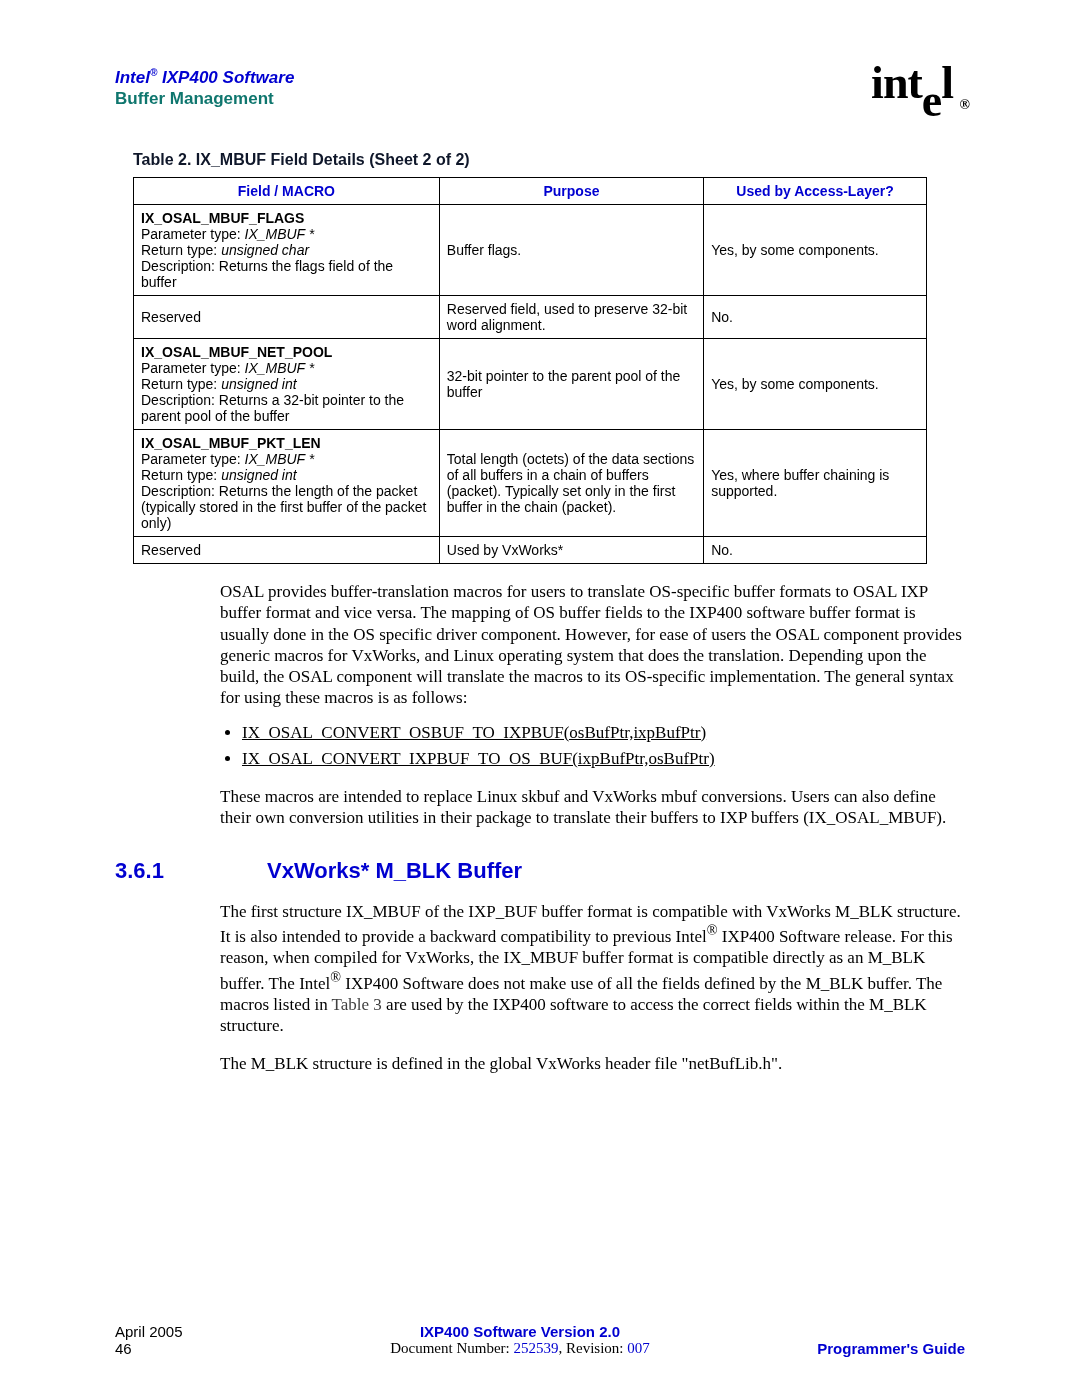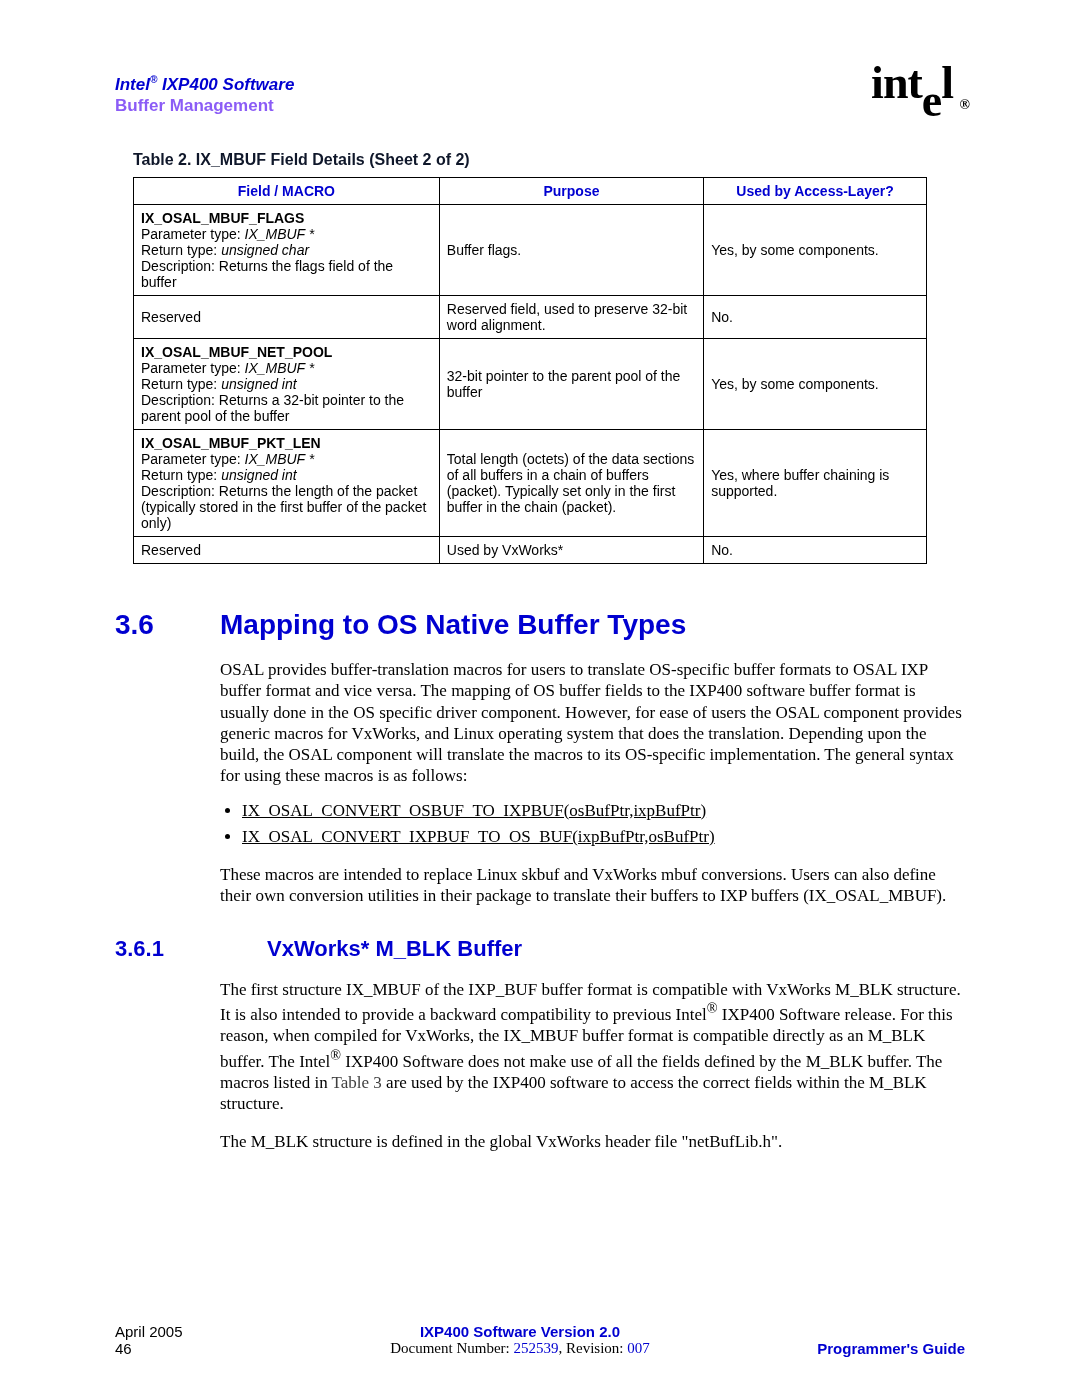--- a/index.html
+++ b/index.html
@@ -13,35 +13,35 @@
   .page {
     padding: 60px 115px 40px 115px;
     box-sizing: border-box;
     width: 1080px;
     min-height: 1397px;
     position: relative;
   }
   .header-row {
     display: flex;
     justify-content: space-between;
-    align-items: flex-end;
+    align-items: center;
     margin-bottom: 35px;
   }
   .header-left {
     font-size: 17px;
   }
   .header-title {
     font-weight: bold;
     font-style: italic;
     color: #0000d0;
   }
   .header-title sup { font-size: 10px; }
   .header-sub {
     font-weight: bold;
-    color: #8b5cf6;
+    color: #0f766e;
     font-style: normal;
     margin-top: 2px;
   }
   .logo {
     font-family: "Times New Roman", serif;
     font-size: 46px;
     font-weight: 600;
     letter-spacing: -1px;
     position: relative;
     padding-right: 12px;
@@ -205,24 +205,20 @@
           <td>Yes, where buffer chaining is supported.</td>
         </tr>
         <tr>
           <td>Reserved</td>
           <td>Used by VxWorks*</td>
           <td>No.</td>
         </tr>
       </tbody>
   </table>
 
-  <h2 class="section">
-    <span class="num">3.6</span>
-    <span>Mapping to OS Native Buffer Types</span>
-  </h2>
 
   <p class="body-text">OSAL provides buffer-translation macros for users to translate OS-specific buffer formats to OSAL IXP buffer format and vice versa. The mapping of OS buffer fields to the IXP400 software buffer format is usually done in the OS specific driver component. However, for ease of users the OSAL component provides generic macros for VxWorks, and Linux operating system that does the translation. Depending upon the build, the OSAL component will translate the macros to its OS-specific implementation. The general syntax for using these macros is as follows:</p>
 
   <ul class="body-list">
     <li>IX_OSAL_CONVERT_OSBUF_TO_IXPBUF(osBufPtr,ixpBufPtr)</li>
     <li>IX_OSAL_CONVERT_IXPBUF_TO_OS_BUF(ixpBufPtr,osBufPtr)</li>
   </ul>
 
   <p class="body-text">These macros are intended to replace Linux skbuf and VxWorks mbuf conversions. Users can also define their own conversion utilities in their package to translate their buffers to IXP buffers (IX_OSAL_MBUF).</p>
 

